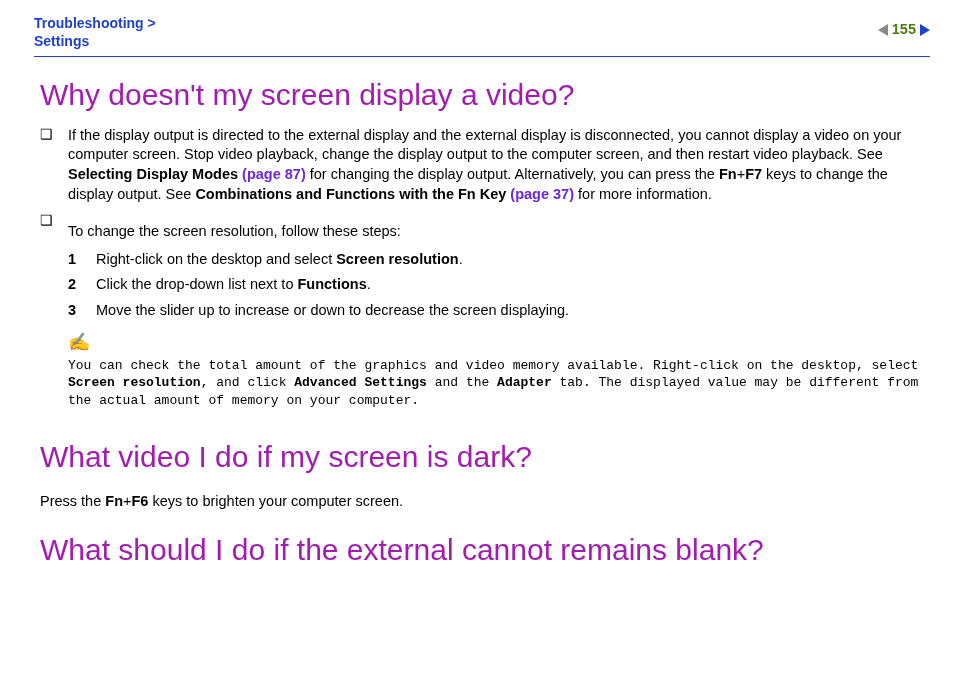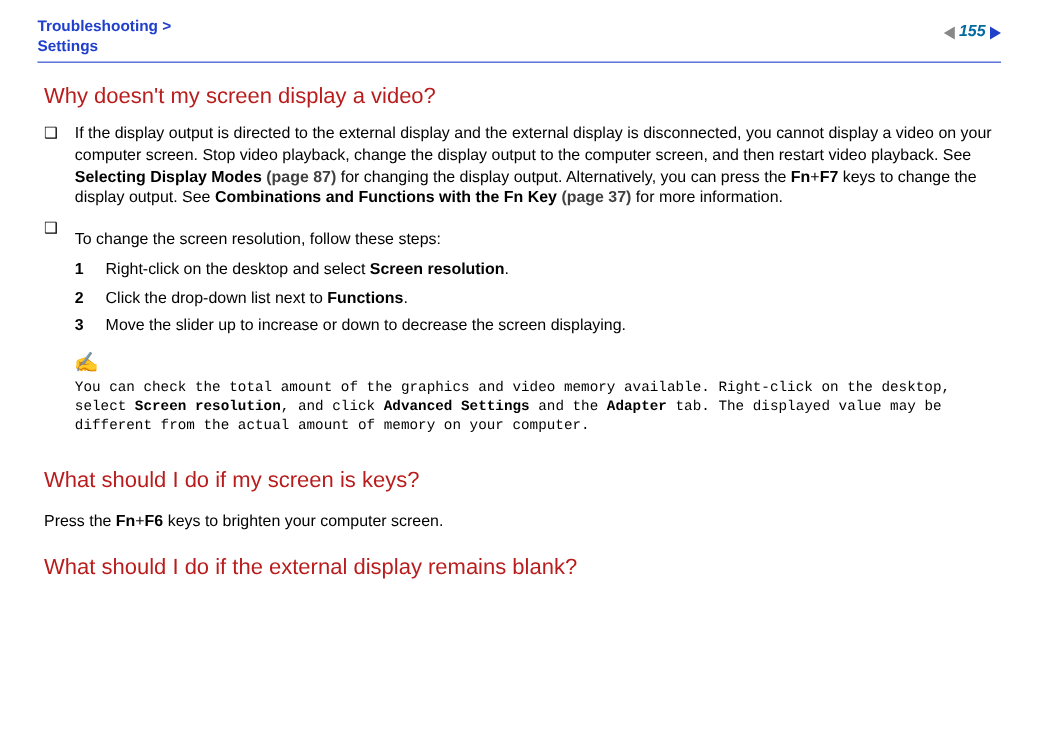--- a/index.html
+++ b/index.html
@@ -4,21 +4,21 @@
 <style>
   body {
     font-family: Arial, Helvetica, sans-serif;
     margin: 0;
     padding: 0;
     color: #000;
     font-size: 14.5px;
     line-height: 1.35;
   }
   .page {
-    padding: 14px 44px 30px 34px;
+    padding: 14px 24px 30px 34px;
   }
   .hdr {
     display: flex;
     justify-content: space-between;
     align-items: flex-start;
     padding-bottom: 6px;
   }
   .crumb {
     color: #2040cc;
     font-weight: bold;
@@ -32,45 +32,45 @@
     margin-top: 6px;
   }
   .arrow {
     display: inline-block;
     width: 0; height: 0;
     border-top: 6px solid transparent;
     border-bottom: 6px solid transparent;
   }
   .arrow.left { border-right: 10px solid #888; }
   .arrow.right { border-left: 10px solid #2040cc; }
-  .pgnum { color: #0369a1; font-weight: bold; font-style: italic; }
+  .pgnum { color: #4d7c0f; font-weight: bold; }
   .rule {
     border: 0;
     border-top: 1px solid #2040cc;
     margin: 0 0 14px 0;
   }
   .content { padding: 0 6px; }
   h2 {
-    color: #b91c1c;
+    color: #a21caf;
     font-weight: normal;
-    font-size: 20px;
+    font-size: 30px;
     margin: 18px 0 10px 0;
   }
   .bullet-row {
     display: flex;
     gap: 14px;
     margin: 8px 0 8px 0;
   }
   .bx {
     flex: 0 0 14px;
     font-size: 14px;
     line-height: 1.2;
   }
   .btxt { flex: 1; }
-  .link { color: #404040; font-weight: bold; text-align: center; }
+  .link { color: #6d28d9; font-weight: bold; text-align: center; }
   .step {
     display: flex;
     gap: 16px;
     margin: 6px 0 6px 18px;
   }
   .sn { font-weight: bold; width: 12px; }
   .sub { margin: 25px 0 8px 32px; }
   .note-icon {
     color: #5a7fe0;
     font-size: 18px;
@@ -129,21 +129,21 @@
           <span>Move the slider up to increase or down to decrease the screen displaying.</span>
         </div>
 
         <div class="note-icon" style="margin-left:0;">✍</div>
         <div class="note" style="margin-left:0;">
           <span>You can check the total amount of the graphics and video memory available. Right-click on the desktop, select </span><b>Screen resolution</b><span>, and click </span><b>Advanced Settings</b><span> and the </span><b>Adapter</b><span> tab. The displayed value may be different from the actual amount of memory on your computer.</span>
         </div>
       </div>
     </div>
 
-    <h2>What should I do if my screen is keys?</h2>
+    <h2>What video I do if my screen is dark?</h2>
     <p>
       <span>Press the </span><b>Fn</b><span>+</span><b>F6</b><span> keys to brighten your computer screen.</span>
     </p>
 
-    <h2>What should I do if the external display remains blank?</h2>
+    <h2>What should I do if the external cannot remains blank?</h2>
 
   </div>
 </div>
 
 </body></html>

